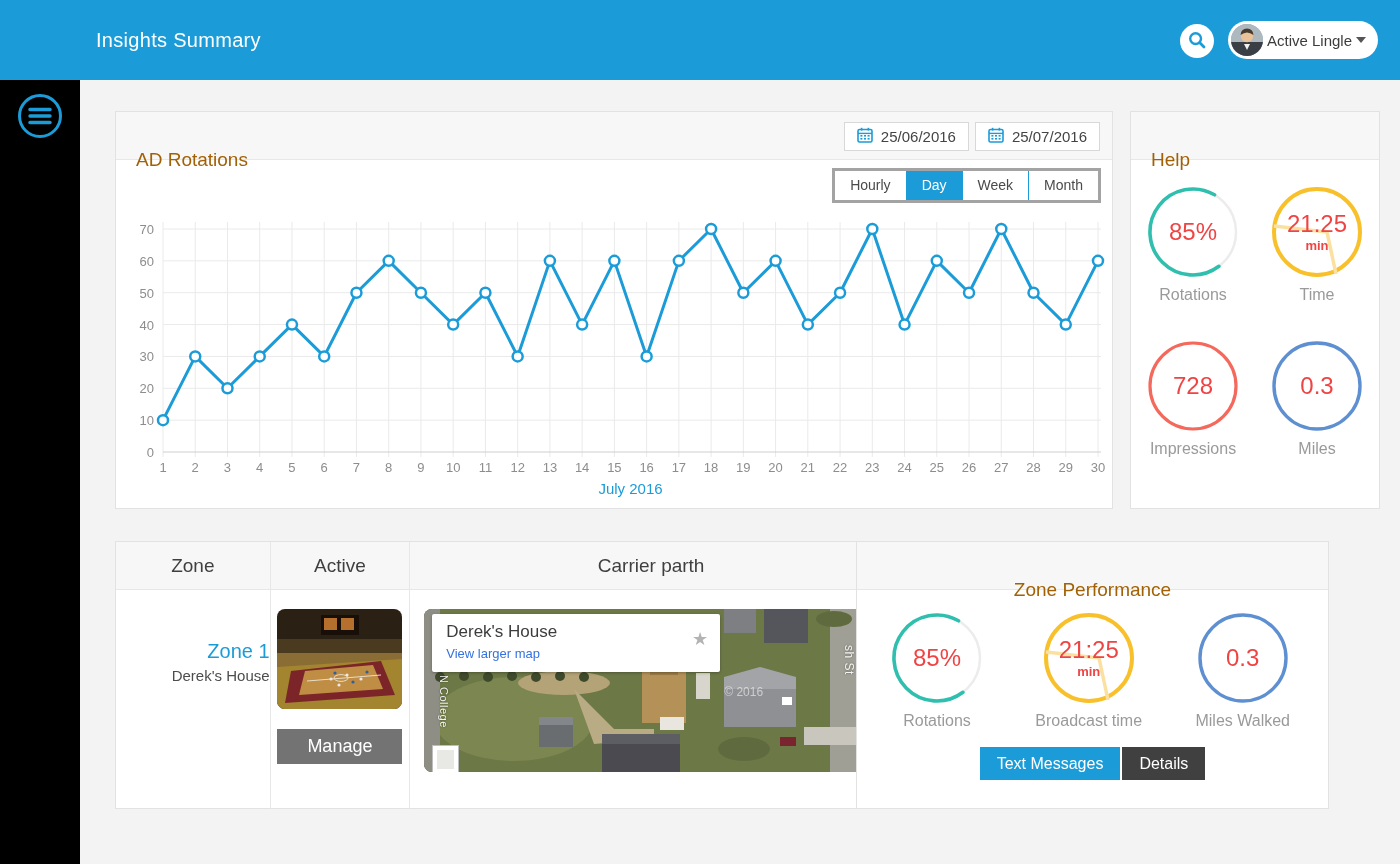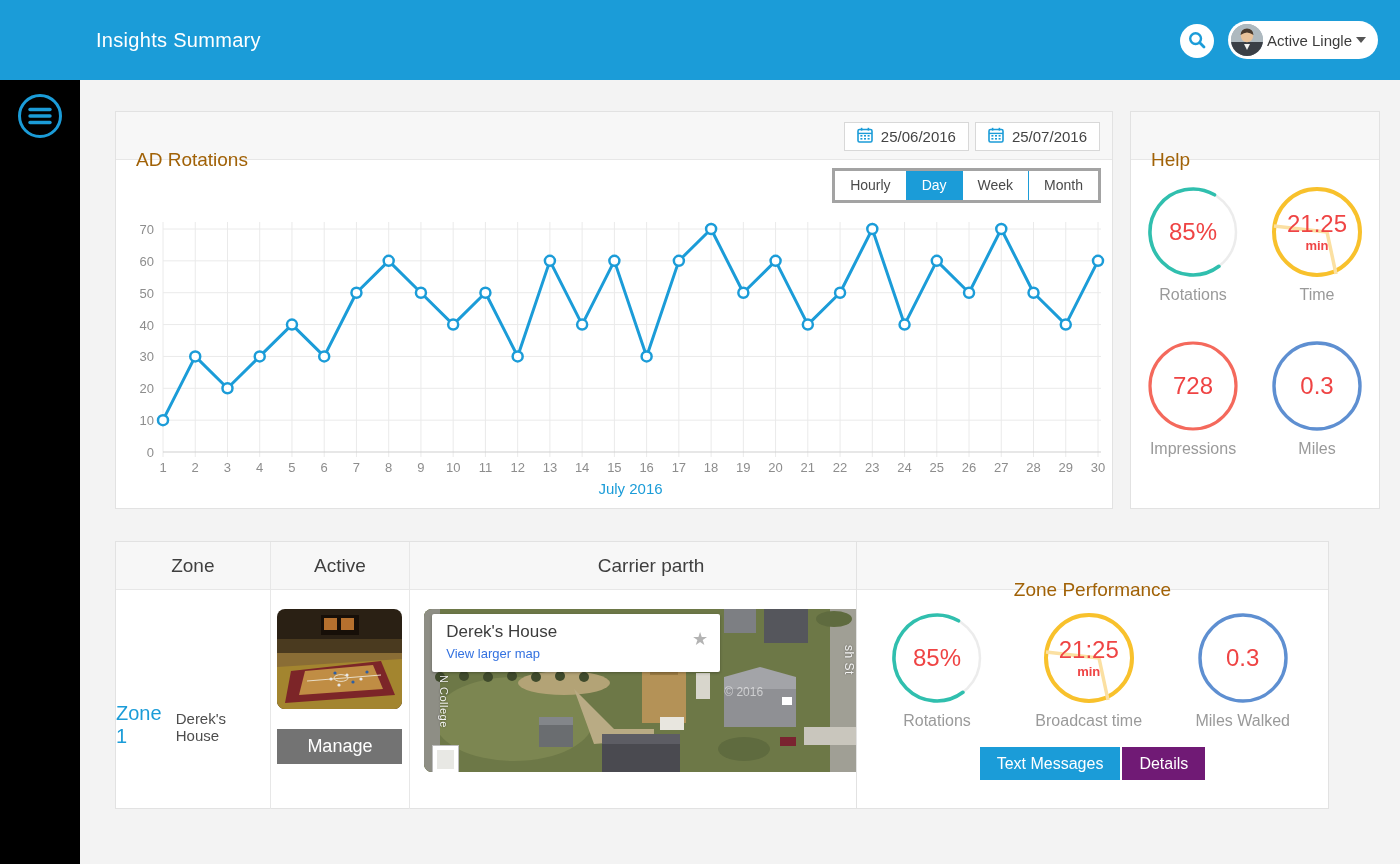--- a/index.html
+++ b/index.html
@@ -52,21 +52,21 @@
   .help-grid .stat.row2 { margin-top:37px; }
 
   
   .card-zones { left:115px; top:541px; width:778px; height:268px; }
   .z-headrow { display:flex; height:48px; background:#f7f7f7; border-bottom:1px solid #e7e7e7; }
   .z-headrow .zh { display:flex; align-items:center; justify-content:center; font-size:19px; color:#3f3f3f; }
   .z-body { display:flex; height:219px; }
   .colA { width:155px; border-right:1px solid #e7e7e7; }
   .colB { width:140px; border-right:1px solid #e7e7e7; }
   .colC { width:483px; }
-  .zone-cell { display:flex; flex-direction:row; align-items:center; padding-top:50px; }
+  .zone-cell { display:flex; flex-direction:column; align-items:flex-end; padding-top:50px; }
   .zone-name { font-size:20px; color:#1b9cd8; }
   .zone-sub { font-size:15px; color:#4d4d4d; margin-top:4px; }
   .active-cell { display:flex; flex-direction:column; align-items:center; padding-top:19px; }
   .thumb { width:125px; height:100px; border-radius:8px; overflow:hidden; }
   .manage-btn { margin-top:20px; width:125px; height:35px; background:#737373; color:#fff; border:none; font-size:18px; cursor:pointer; font-family:inherit; }
   .map-cell { padding:19px 0 0 14px; }
   .map-frame { position:relative; width:448px; height:163px; border-radius:8px; overflow:hidden; cursor:grab; }
   .map-card { position:absolute; left:8px; top:5px; width:288px; height:58px; background:#fff; border-radius:2px; box-shadow:0 1px 3px rgba(0,0,0,.3); padding:8px 14px 0; }
   .map-card .mc-title { font-size:17px; color:#3d3d3d; }
   .map-card .mc-link { font-size:13px; color:#3472e0; text-decoration:none; display:inline-block; margin-top:4px; }
@@ -76,21 +76,21 @@
   .street { position:absolute; color:rgba(255,255,255,.92); font-size:11px; writing-mode:vertical-rl; letter-spacing:.5px; text-shadow:0 0 2px rgba(0,0,0,.45); }
   .street.left { left:14px; top:66px; }
   .street.right { left:418px; top:36px; font-size:12px; }
   .map-watermark { position:absolute; left:300px; top:76px; color:rgba(255,255,255,.55); font-size:12px; }
 
   
   .card-perf { left:856px; top:541px; width:473px; height:268px; }
   .perf-stats { display:flex; justify-content:space-between; padding:23px 38px 0 35px; }
   .perf-btns { display:flex; justify-content:center; gap:2px; margin-top:17px; }
   .btn-blue { height:33px; padding:0 17px; background:#1b9cd8; color:#fff; border:none; font-size:16px; cursor:pointer; font-family:inherit; }
-  .btn-dark { height:33px; padding:0 17px; background:#701a75; color:#fff; border:none; font-size:16px; cursor:pointer; font-family:inherit; }
+  .btn-dark { height:33px; padding:0 17px; background:#404040; color:#fff; border:none; font-size:16px; cursor:pointer; font-family:inherit; }
 </style>
 </head>
 <body>
 
 <div class="topbar">
   <div class="page-title">Insights Summary</div>
   <button class="search-btn">
     <span>
       <svg width="20" height="20" viewBox="0 0 20 20">
           <circle cx="8.6" cy="8.6" r="5.4" fill="none" stroke="#1b9cd8" stroke-width="2.4"></circle>

